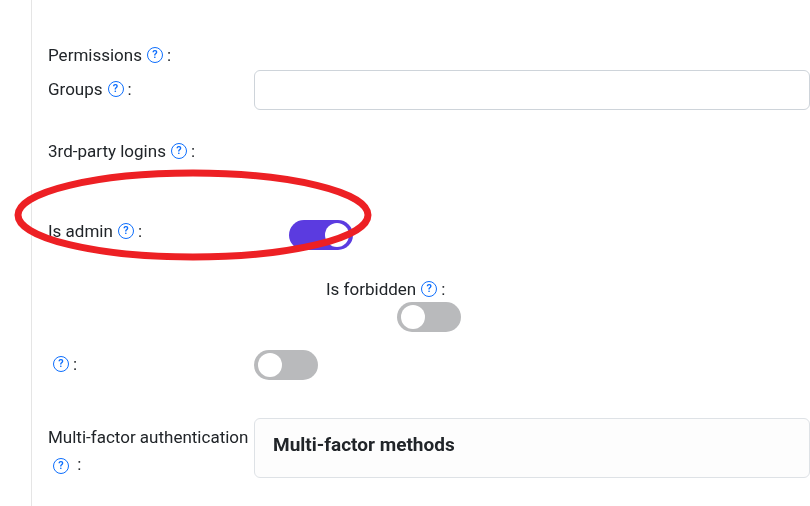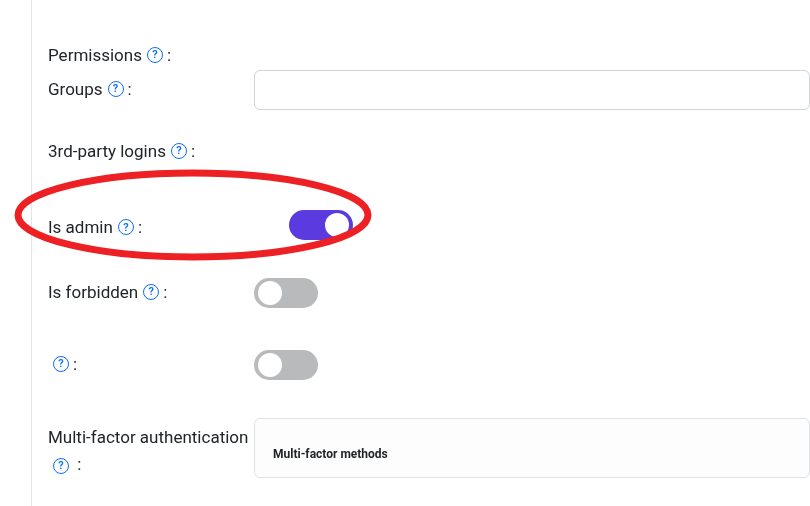--- a/index.html
+++ b/index.html
@@ -115,36 +115,35 @@
     .mf-panel {
       flex: 1;
       border: 1px solid #dee2e6;
       border-radius: 6px;
       background: #fdfdfd;
       padding: 14px 18px;
       min-height: 60px;
     }
     .mf-title {
       font-weight: 700;
-      font-size: 12px;
+      font-size: 19px;
       color: #212529;
-      margin-top: 14px;
     }
     
     .highlight-ellipse {
       position: absolute;
       pointer-events: none;
       z-index: 10;
     }
     
     .row-permissions { position: absolute; top: 8px; left: 0; right: 0; margin-top: 36px; }
     .row-groups { position: absolute; top: 50px; left: 0; right: 0; align-items: center; margin-top: 20px; }
     .row-3rdparty { position: absolute; top: 140px; left: 0; right: 0; }
-    .row-isadmin { position: absolute; top: 210px; left: 0; right: 0; align-items: flex-end; gap: 35px; }
-    .row-isforbidden { position: absolute; top: 278px; left: 0; right: 0; align-items: center; }
+    .row-isadmin { position: absolute; top: 220px; left: 0; right: 0; align-items: flex-start; gap: 35px; }
+    .row-isforbidden { position: absolute; top: 278px; left: 0; right: 0; align-items: center; flex-direction: column; }
     .row-isdeleted { position: absolute; top: 350px; left: 0; right: 0; align-items: center; }
     .row-mfa { position: absolute; top: 418px; left: 0; right: 0; align-items: flex-end; }
     .row-mfa .label-col { padding-top: 6px; }
     .mfa-label-wrap { display: block; line-height: 1.6; }
   </style>
 </head>
 <body>
 
 <div class="vertical-divider"></div>
 

